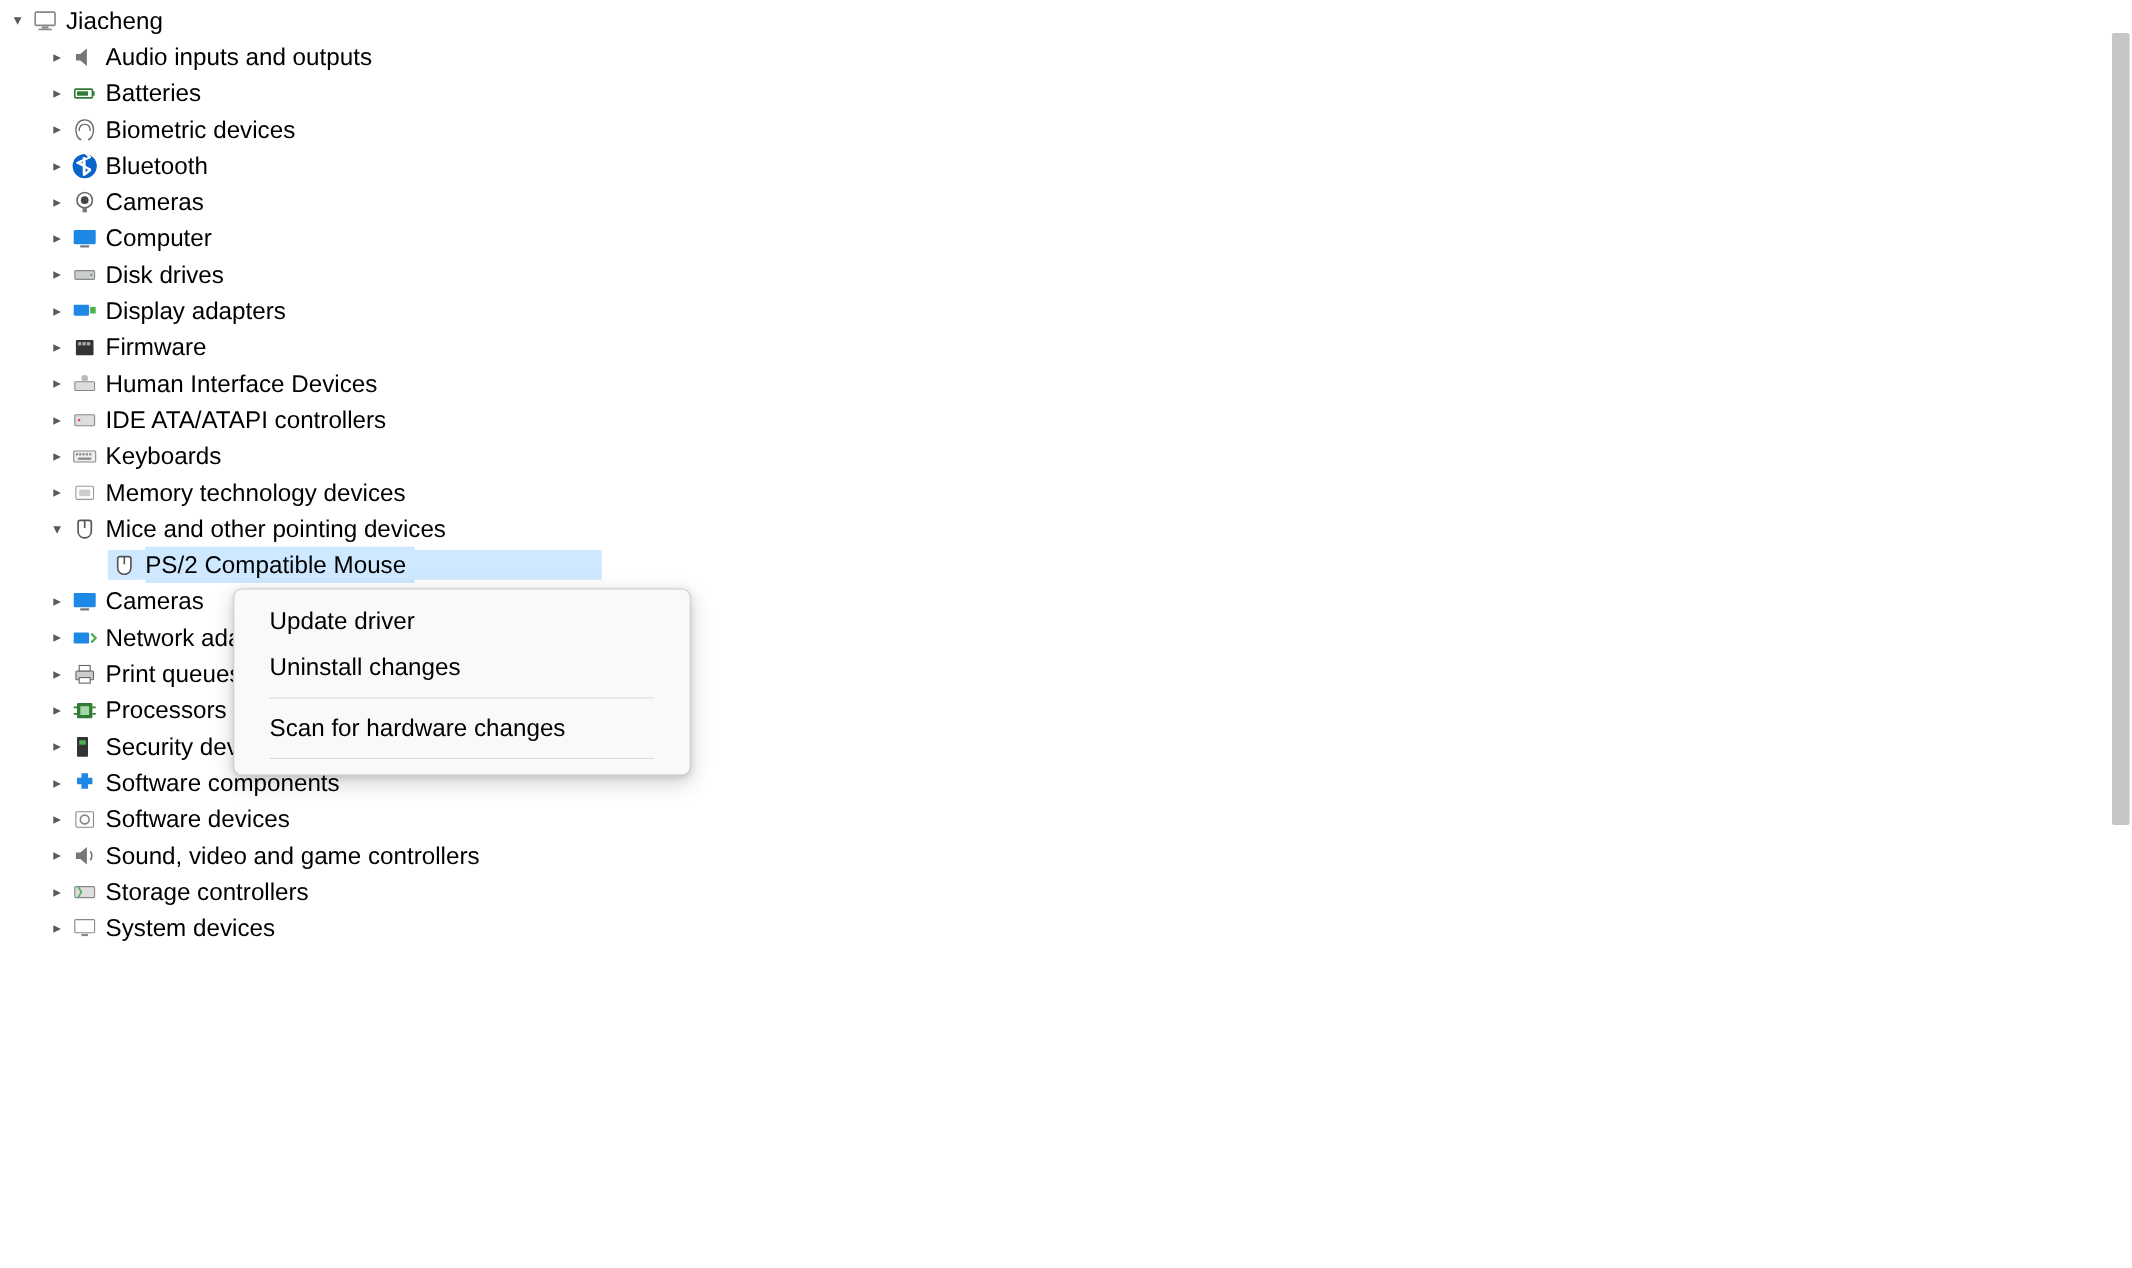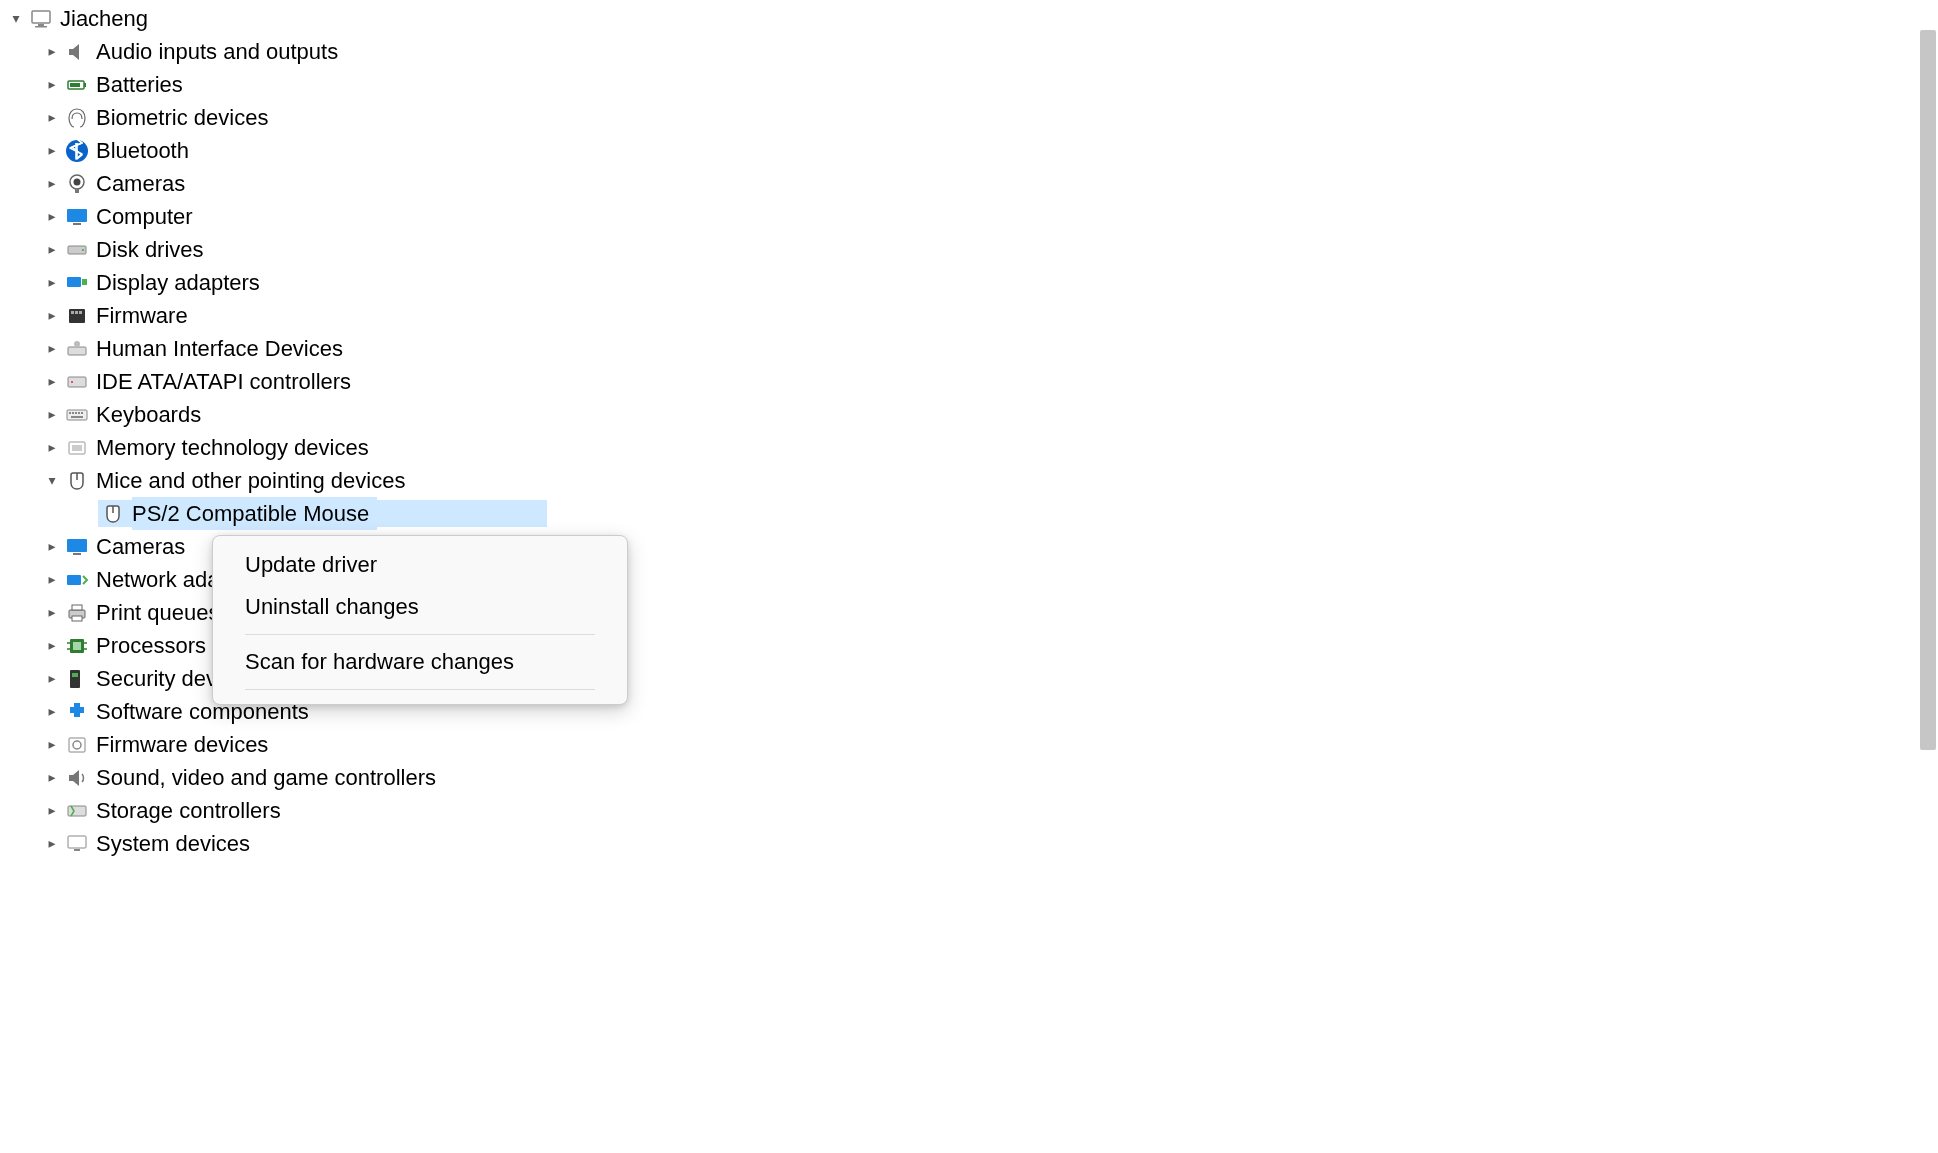--- a/index.html
+++ b/index.html
@@ -376,21 +376,21 @@
     </div>
 
     <div class="node lv1">
       <span class="chev">▸</span>
       <span class="ico">
         <svg viewBox="0 0 24 24">
             <rect x="4" y="5" width="16" height="14" rx="1" fill="#fff" stroke="#888"></rect>
             <circle cx="12" cy="12" r="4" fill="none" stroke="#888" stroke-width="1.5"></circle>
           </svg>
       </span>
-      <span class="label">Firmware devices</span>
+      <span class="label">Software devices</span>
     </div>
 
     <div class="node lv1">
       <span class="chev">▸</span>
       <span class="ico">
         <svg viewBox="0 0 24 24">
             <path d="M4 9v6h4l6 5V4l-6 5H4z" fill="#777"></path>
             <path d="M17 8c2 2 2 6 0 8" fill="none" stroke="#777" stroke-width="1.5"></path>
           </svg>
       </span>

